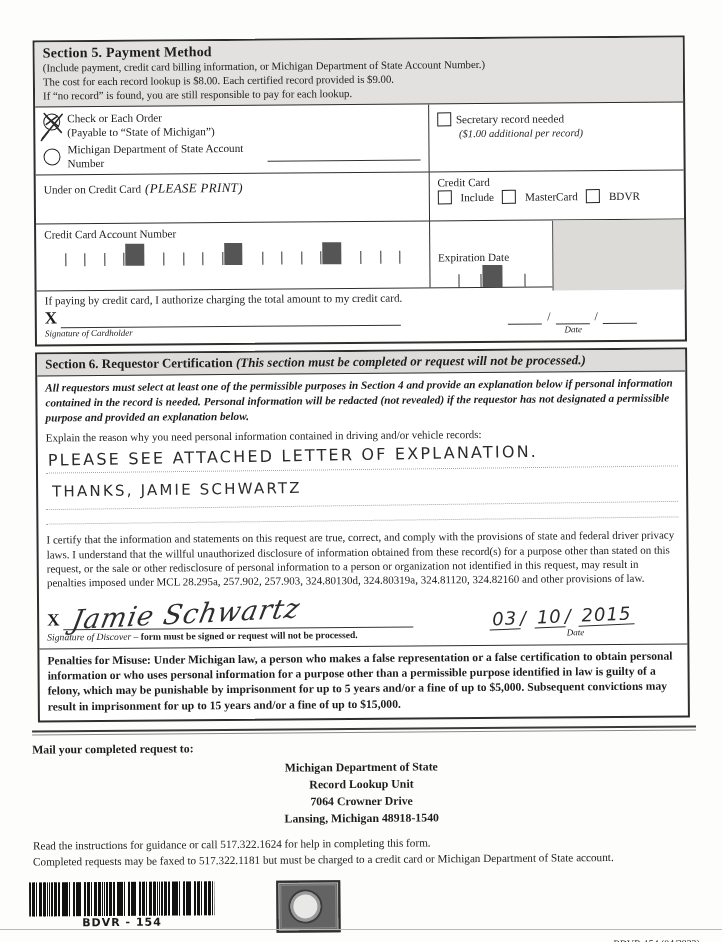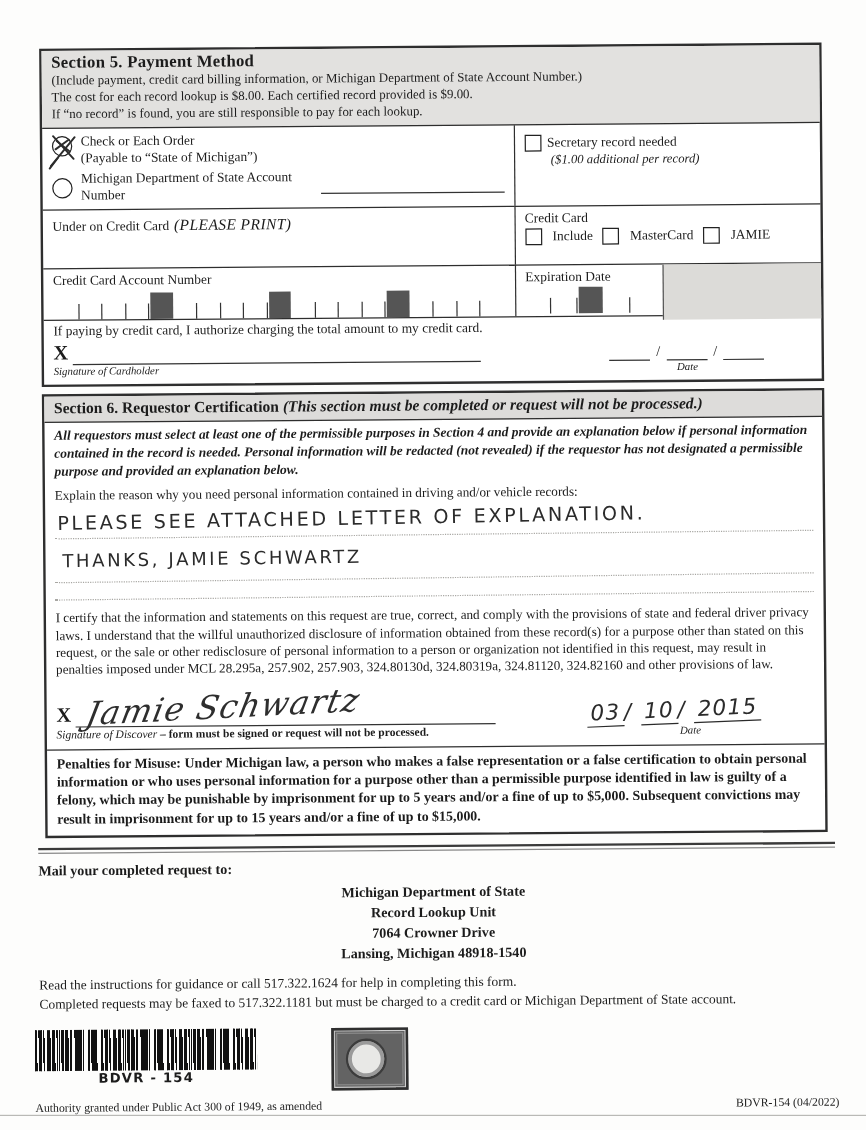--- a/index.html
+++ b/index.html
@@ -143,21 +143,21 @@
           <span class="small-caps-note">(PLEASE PRINT)</span>
         </div>
         <div class="cell-r bt">
           <div style="font-size:11.2px;">Credit Card</div>
           <div style="display:flex;align-items:center;gap:4px;font-size:11.2px;margin-top:2px;">
             <span class="chk"></span>
             <span>Include</span>
             <span class="chk" style="margin-left:4px;"></span>
             <span>MasterCard</span>
             <span class="chk" style="margin-left:4px;"></span>
-            <span>JAMIE</span>
+            <span>BDVR</span>
           </div>
         </div>
       </div>
 
       <div class="row">
         <div class="cell-l bt" style="padding-bottom:0;">
           <div style="font-size:11.2px;">Credit Card Account Number</div>
           <div class="tickrow">
             <div class="tick"></div>
             <div class="tick"></div>
@@ -176,21 +176,21 @@
             <div class="tick dark"></div>
             <div class="tick"></div>
             <div class="tick"></div>
             <div class="tick"></div>
             <div class="tick" style="border-right:0;"></div>
           </div>
         </div>
         <div class="cell-r bt" style="padding-bottom:0;">
           <div class="exp-wrap">
             <div style="width:108px;">
-              <div style="font-size:11.2px;">Expiration Date</div>
+              <div style="font-size:11.2px;margin-top:26px;">Expiration Date</div>
               <div class="tickrow" style="margin:0;">
                 <div class="tick"></div>
                 <div class="tick"></div>
                 <div class="tick dark"></div>
                 <div class="tick"></div>
                 <div class="tick" style="border-right:0;"></div>
               </div>
             </div>
             <div class="gray-fill"></div>
           </div>

